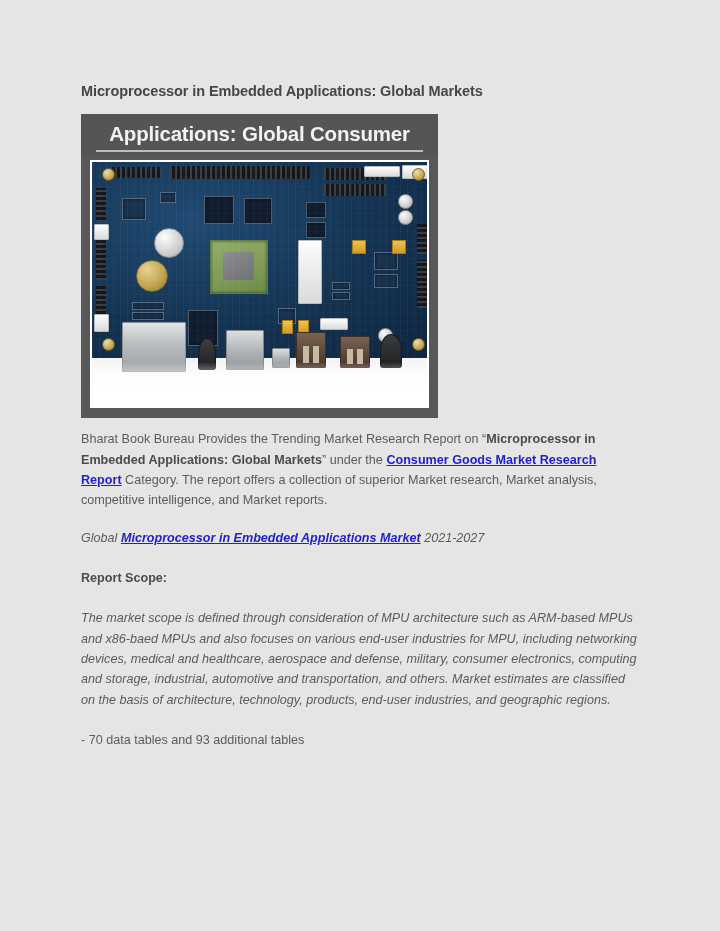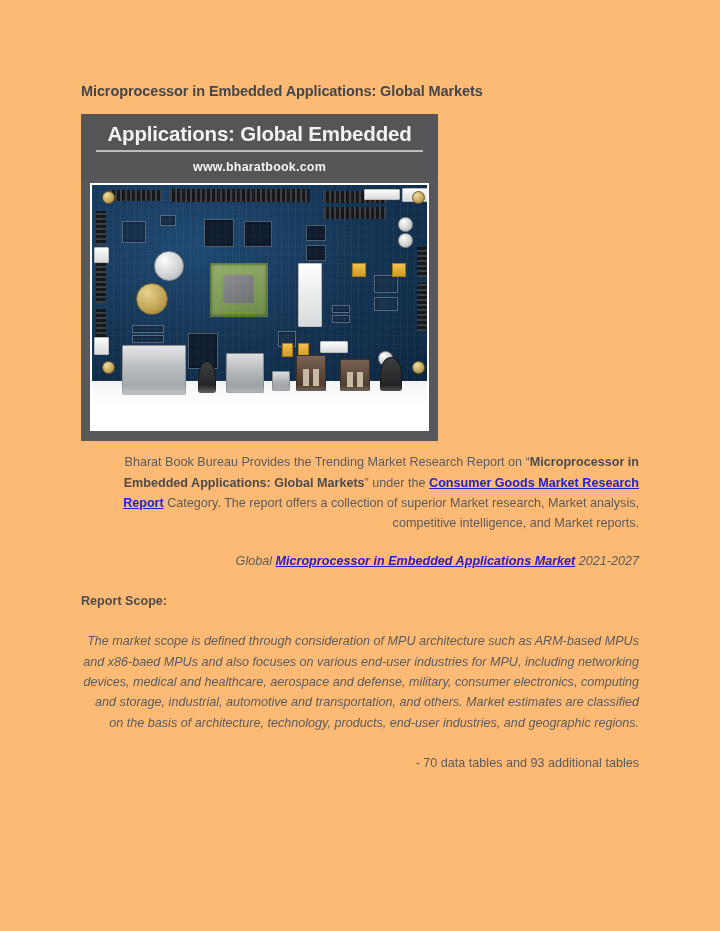--- a/index.html
+++ b/index.html
@@ -11,21 +11,21 @@
     width: 720px;
     height: 931px;
     font-family: "Liberation Sans", sans-serif;
     color: #59595b;
     overflow: hidden;
   }
   .page {
     position: relative;
     width: 720px;
     height: 931px;
-    background: #fdba74;
+    background: #e5e5e5;
     box-sizing: border-box;
   }
   .content {
     position: absolute;
     left: 81px;
     top: 82px;
     width: 558px;
   }
 
   
@@ -198,21 +198,20 @@
     left: 0; right: 0; bottom: 0; height: 46px;
     background: linear-gradient(180deg, rgba(255,255,255,0) 0%, #ffffff 55%);
   }
 
   
   p.body {
     margin: 0 0 17px 0;
     font-size: 12.6px;
     line-height: 1.62;
     color: #5b5b5d;
-    text-align: right;
   }
   p.body.tight { margin-bottom: 20px; font-style: italic; }
   .b { font-weight: bold; color: #4b4b4d; }
   .lnk {
     color: #2222cc;
     font-weight: bold;
     text-decoration: underline;
     cursor: pointer;
   }
   .sec-head {
@@ -226,24 +225,23 @@
 </head>
 <body>
 
 <div class="page">
   <div class="content">
 
     <h1 class="doc-title">Microprocessor in Embedded Applications: Global Markets</h1>
 
     <figure class="cover-figure">
       <div class="cover-banner">
-        <div class="cover-banner-line">Applications: Global Embedded</div>
+        <div class="cover-banner-line">Applications: Global Consumer</div>
         <div class="cover-rule"></div>
       </div>
-      <div class="cover-url">www.bharatbook.com</div>
       <div class="cover-photo-wrap">
         <div class="cover-photo">
 
           <div class="pcb">
 
             <div class="hdr-black" style="left:18px;top:5px;width:52px;height:11px;"></div>
             <div class="hdr-black" style="left:78px;top:4px;width:140px;height:13px;"></div>
             <div class="hdr-black" style="left:232px;top:6px;width:62px;height:12px;"></div>
             <div class="hdr-black" style="left:232px;top:22px;width:62px;height:12px;"></div>
 

